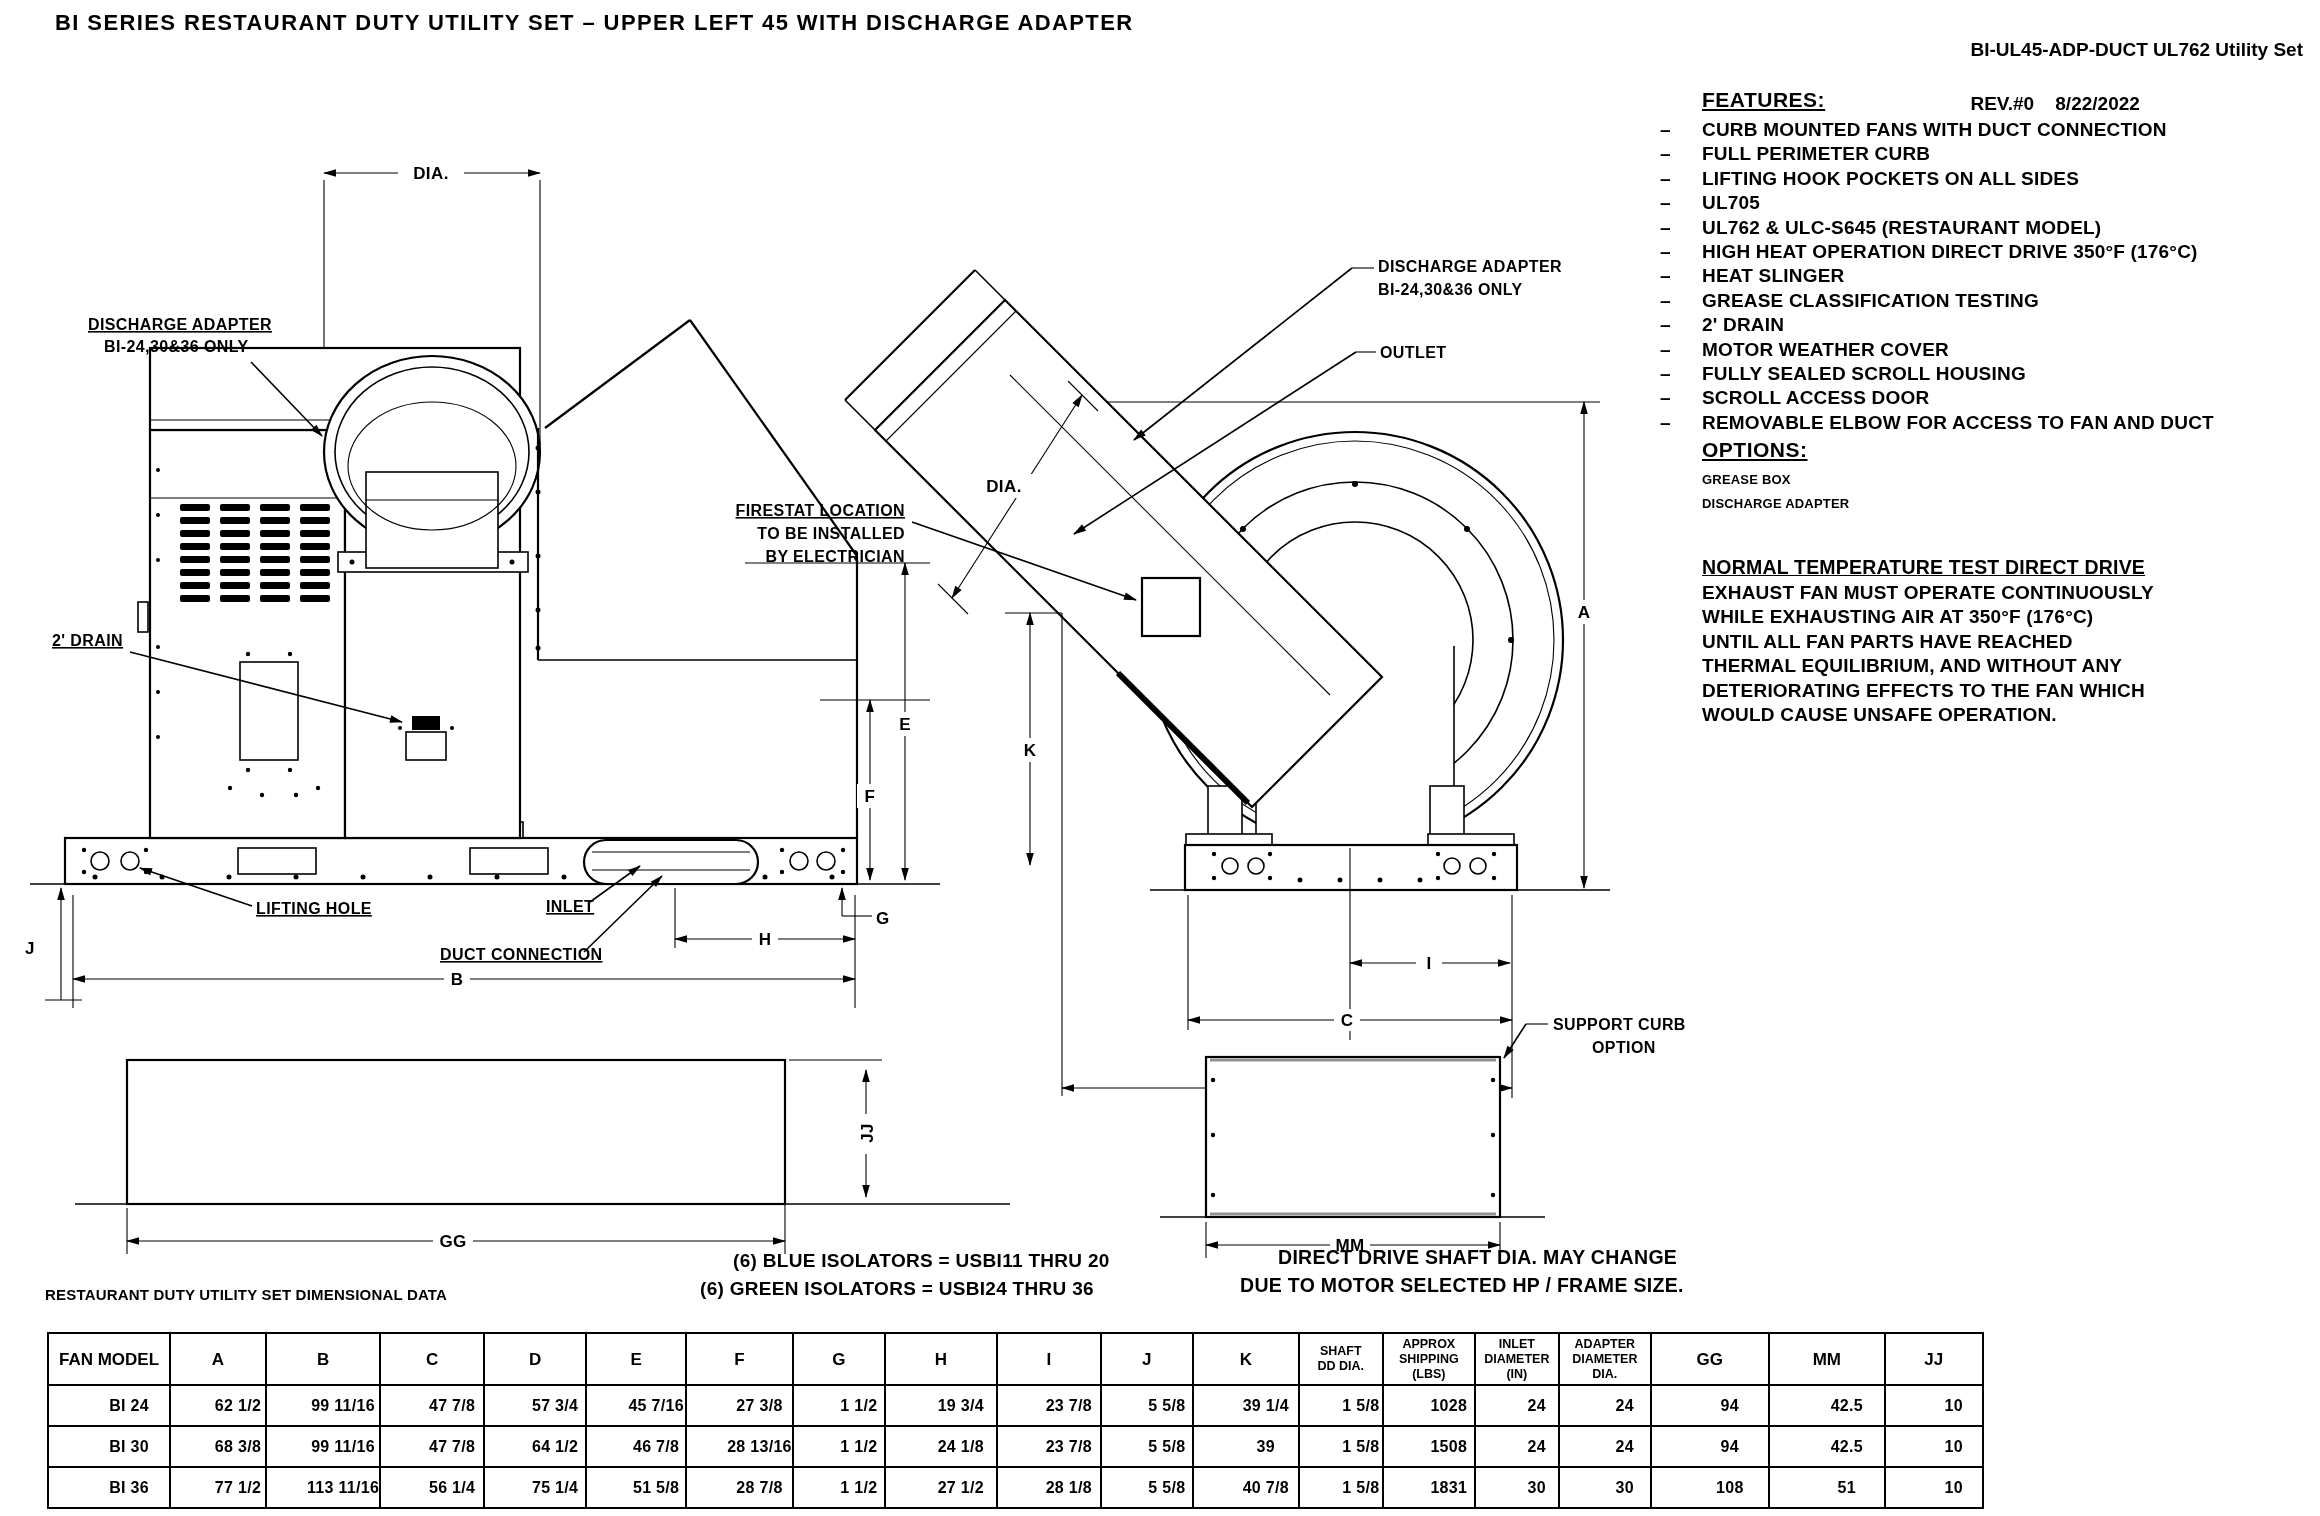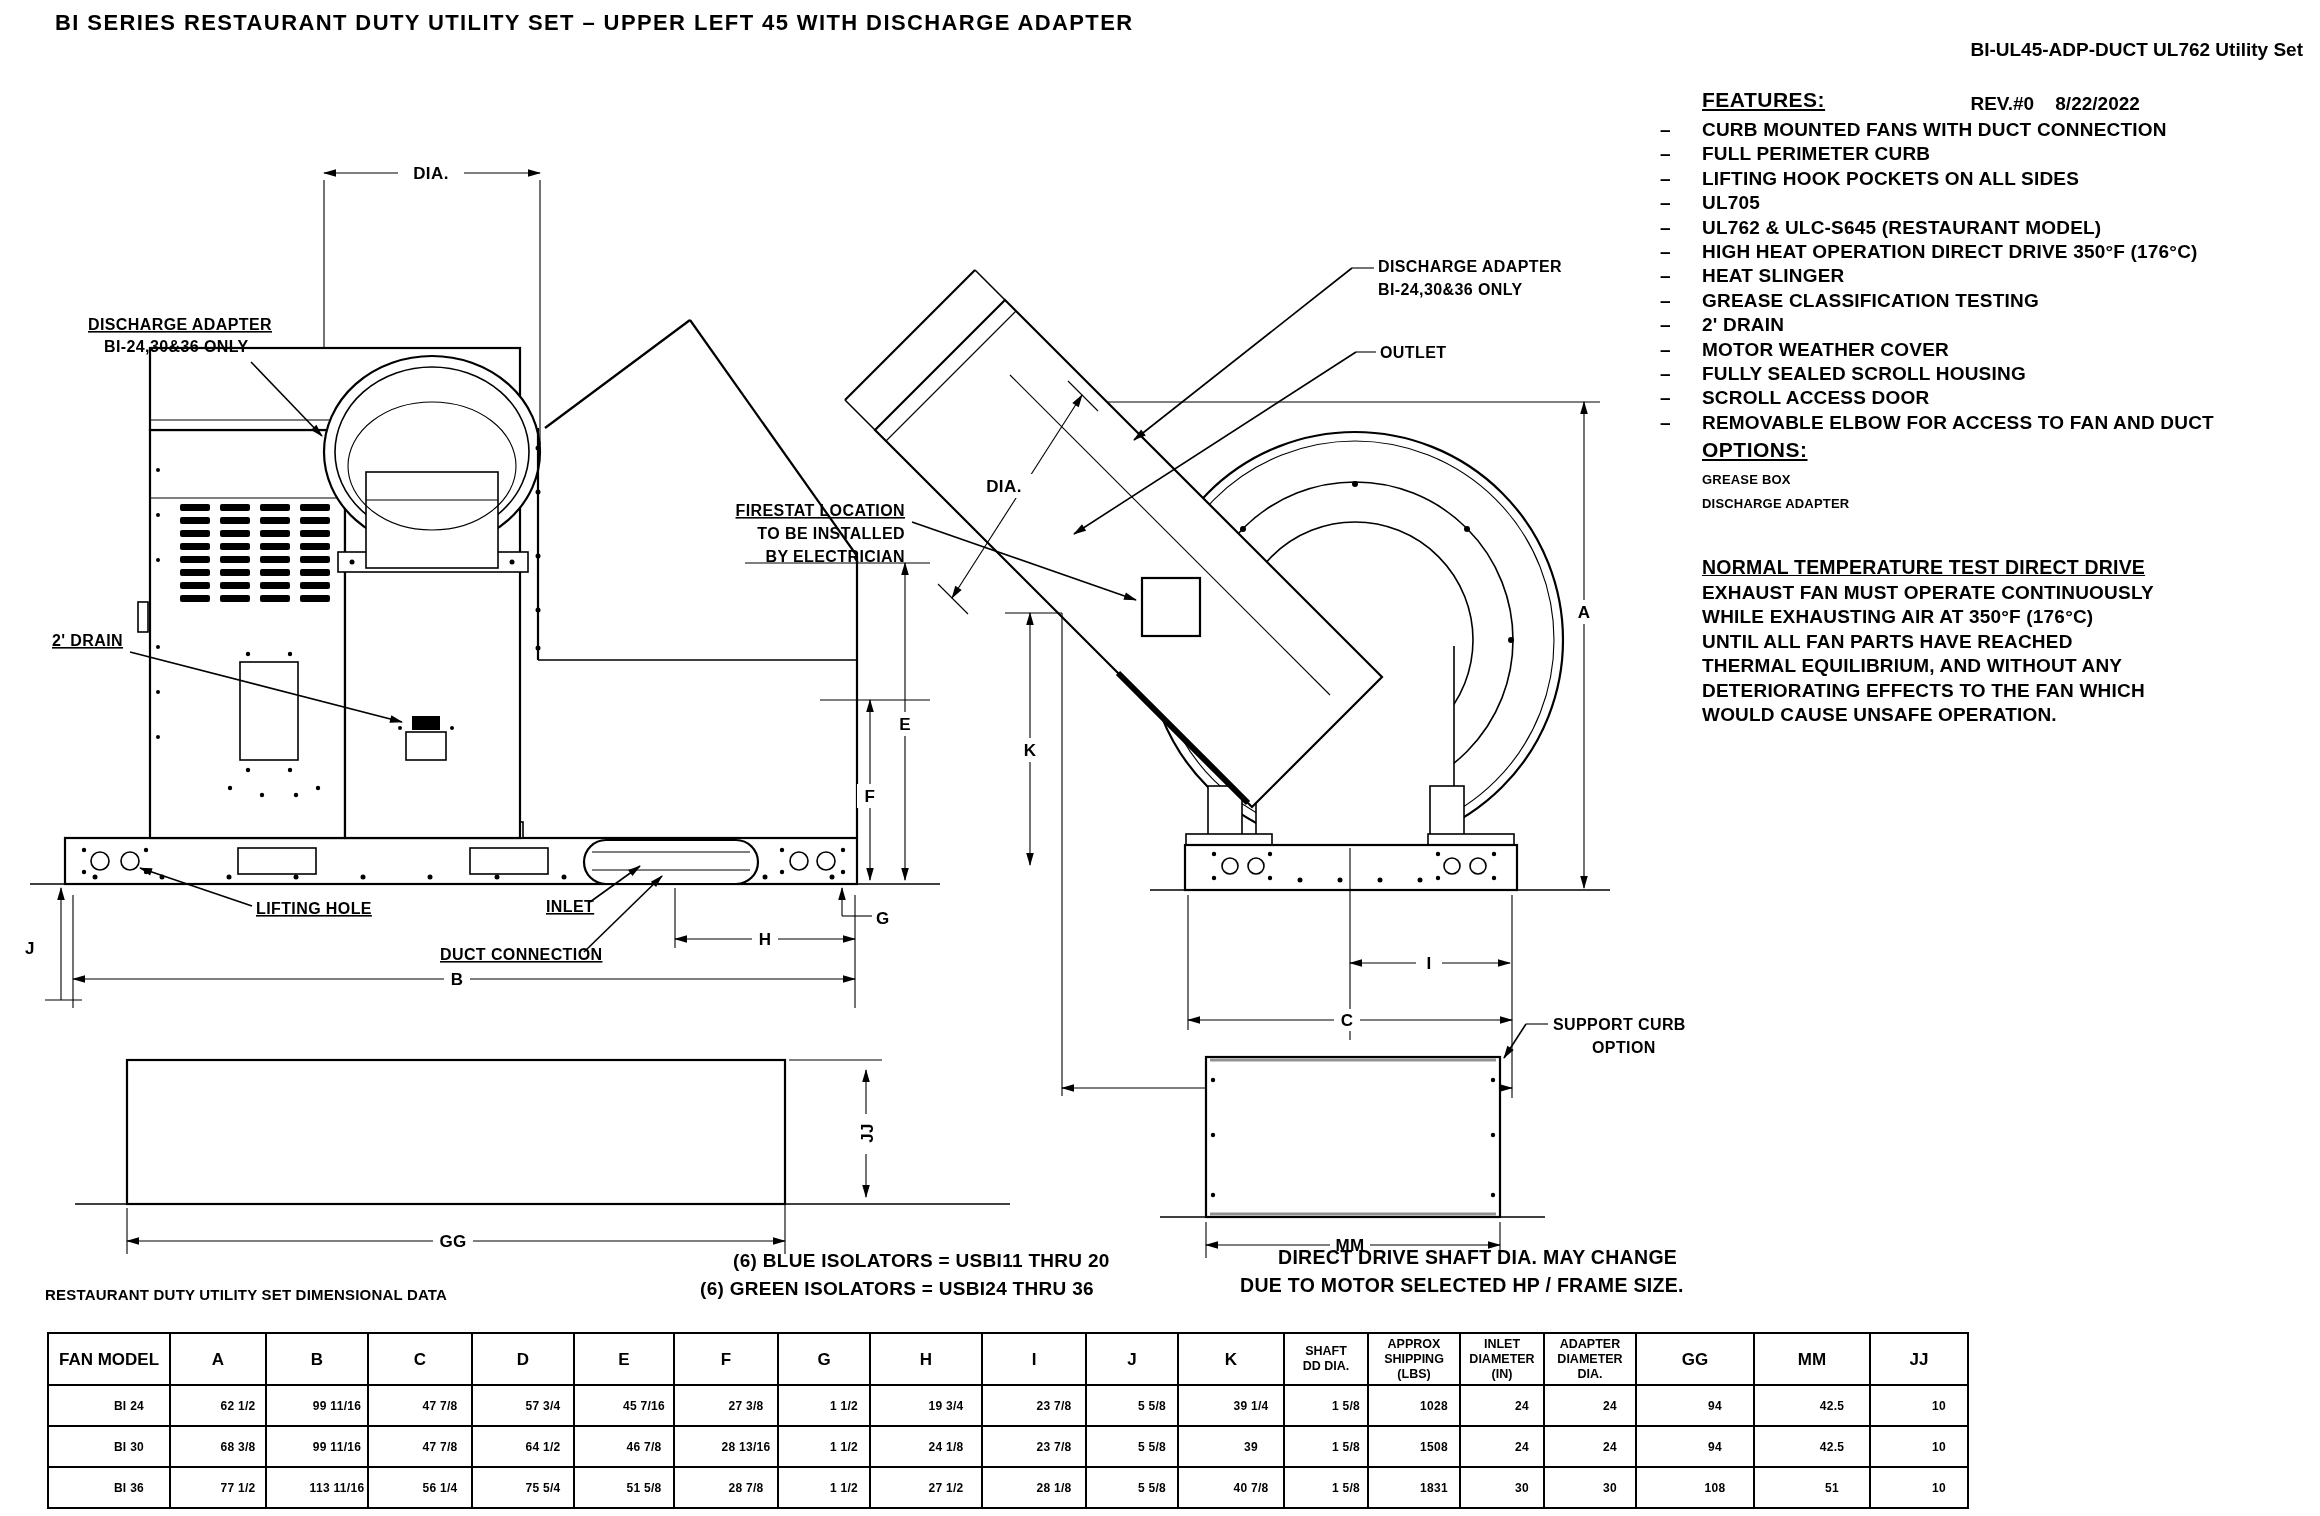--- a/index.html
+++ b/index.html
@@ -21,21 +21,21 @@
   #note-dim{left:45px;top:1286px;font-size:15px;letter-spacing:.2px;}
   #note-blue{left:718px;top:1250px;font-size:19px;letter-spacing:.3px;margin-left:15px;}
   #note-green{left:700px;top:1278px;font-size:19px;letter-spacing:.3px;}
   #note-shaft1{left:1278px;top:1246px;font-size:19.5px;letter-spacing:.3px;}
   #note-shaft2{left:1240px;top:1274px;font-size:19.5px;letter-spacing:.3px;}
   #dimtable{position:absolute;left:47px;top:1332px;border-collapse:collapse;table-layout:fixed;}
   #dimtable th,#dimtable td{border:2px solid #000;text-align:center;vertical-align:middle;
       font-weight:bold;padding:0;overflow:hidden;}
   #dimtable th{font-size:17px;height:50px;white-space:pre-line;line-height:15px;}
   #dimtable th.sm{font-size:12.5px;}
-  #dimtable td{font-size:12px;height:39px;letter-spacing:.3px;white-space:pre;padding-left:40px;}
+  #dimtable td{font-size:16px;height:39px;letter-spacing:.3px;white-space:pre;padding-left:40px;}
   
   svg{position:absolute;left:0;top:0;}
   svg line,svg polyline,svg polygon,svg rect,svg circle,svg ellipse{stroke:#000;stroke-width:1.6;fill:none;}
   svg .fw{fill:#fff;}
   svg .fb{fill:#000;stroke:none;}
   svg .dot{fill:#000;stroke:none;}
   svg .bg{fill:#fff;stroke:none;}
   svg .w2{stroke-width:2.2;}
   svg .thin{stroke-width:1.1;}
   svg .thick{stroke-width:6;}
@@ -554,21 +554,21 @@
       <td>24</td>
       <td>94</td>
       <td>42.5</td>
       <td>10</td>
     </tr>
     <tr>
       <td>BI 36</td>
       <td>77 1/2</td>
       <td>113 11/16</td>
       <td>56 1/4</td>
-      <td>75 5/4</td>
+      <td>75 1/4</td>
       <td>51 5/8</td>
       <td>28 7/8</td>
       <td>1 1/2</td>
       <td>27 1/2</td>
       <td>28 1/8</td>
       <td>5 5/8</td>
       <td>40 7/8</td>
       <td>1 5/8</td>
       <td>1831</td>
       <td>30</td>

